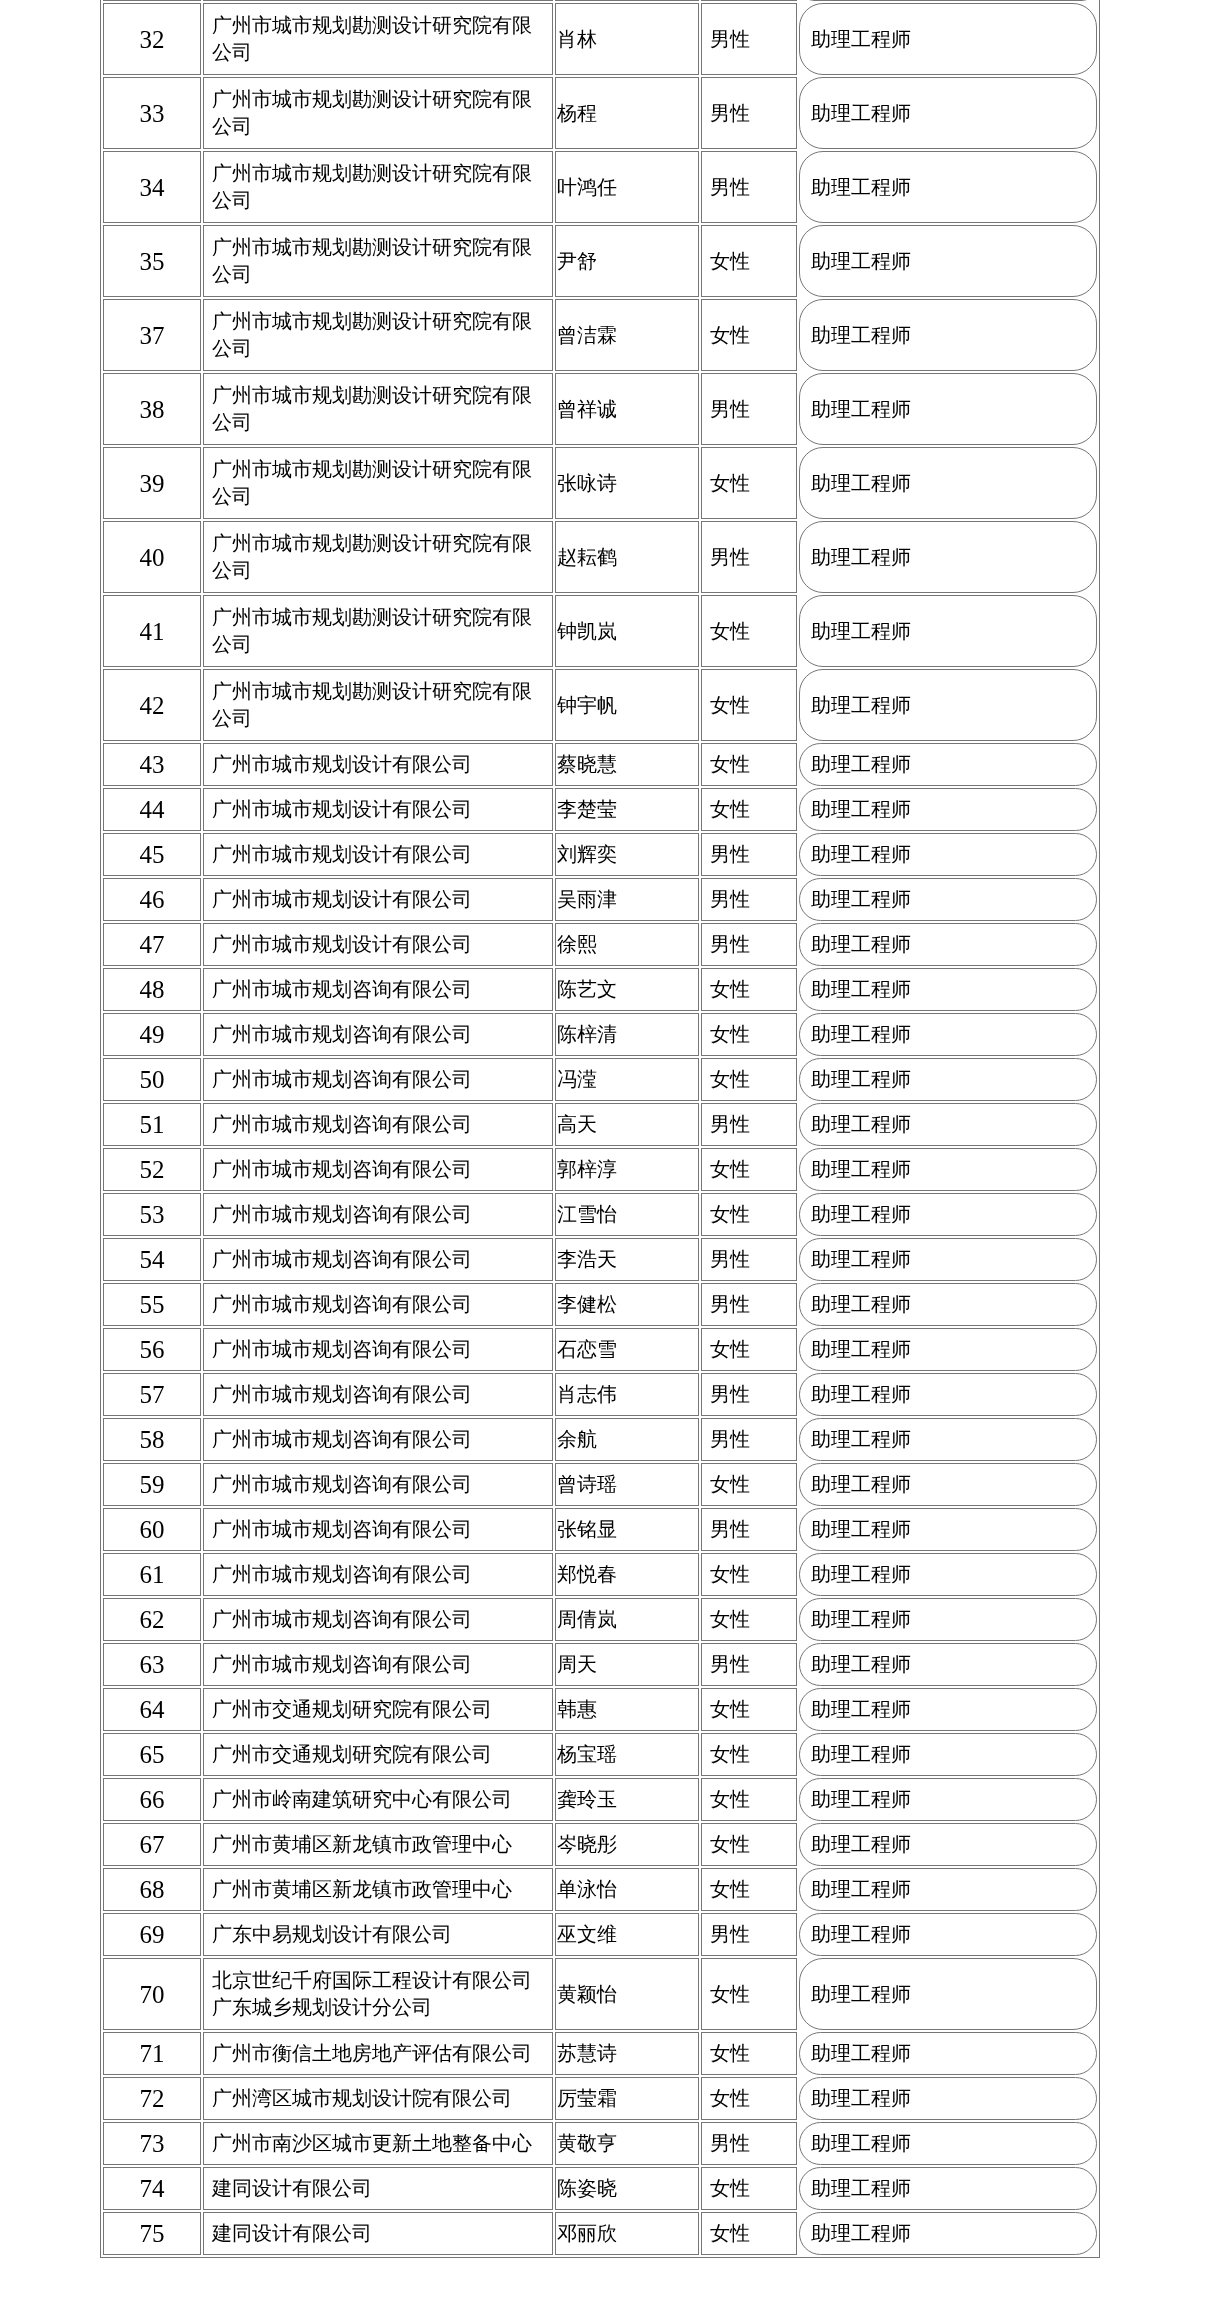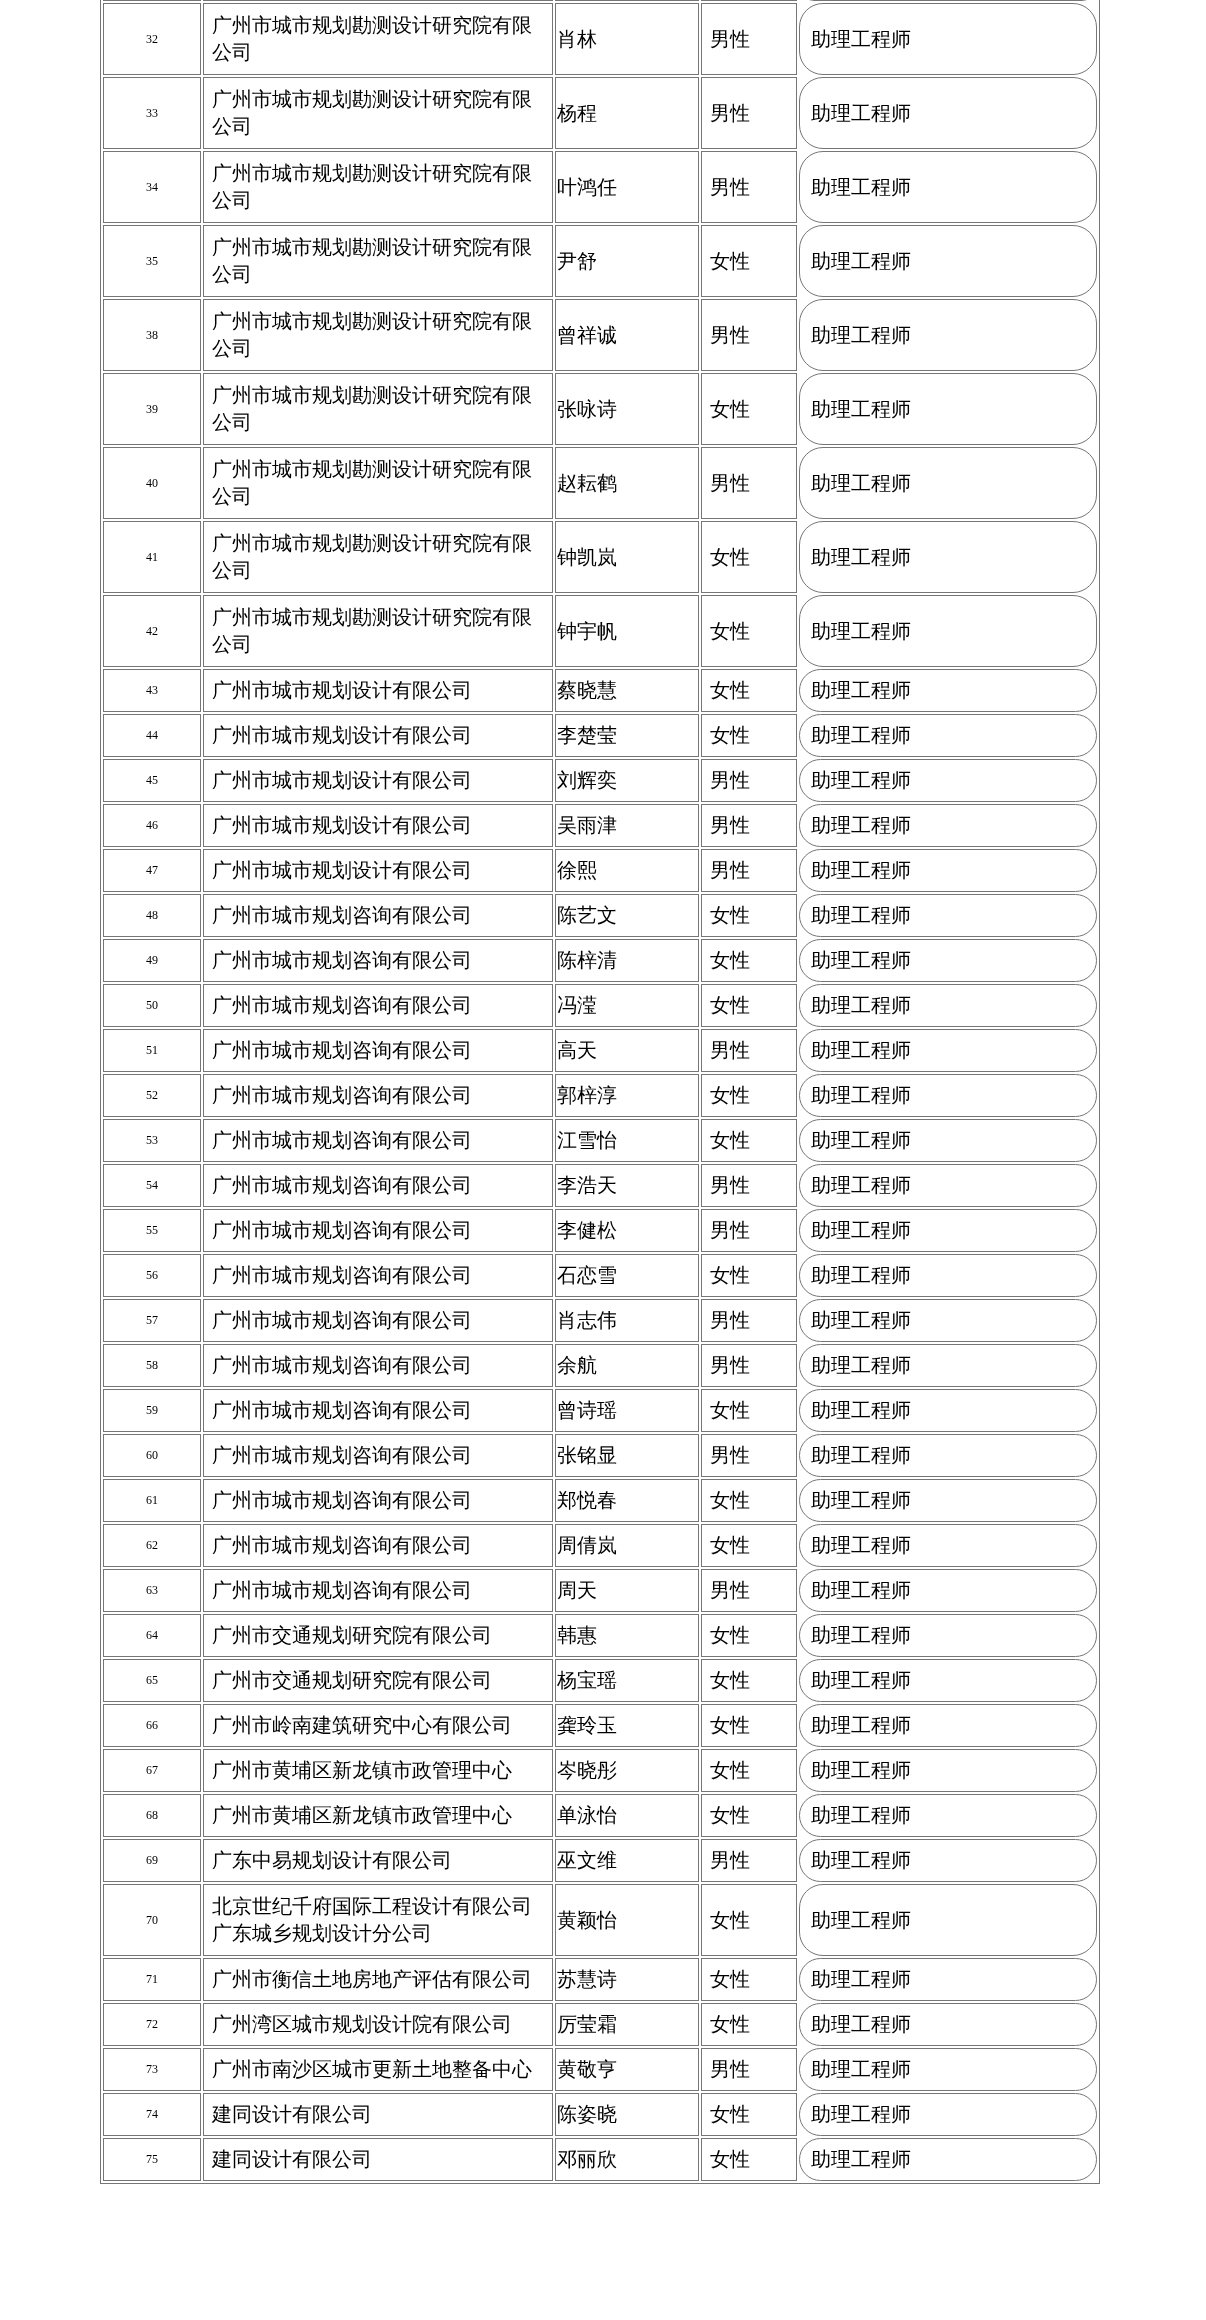--- a/index.html
+++ b/index.html
@@ -32,21 +32,21 @@
     word-break: break-all;
     overflow: hidden;
     background: #ffffff;
   }
   tr.short td { padding-top: 7px; padding-bottom: 7px; }
   tr.tall  td { padding-top: 8px; padding-bottom: 8px; }
   tr.partial td { height: 28px; padding: 0; }
   td.c-num {
     text-align: center;
     font-family: "Liberation Serif", "DejaVu Serif", serif;
-    font-size: 12px;
+    font-size: 25px;
   }
   td.c-company { padding-left: 8px;  padding-right: 12px; margin-top: 8px; }
   td.c-name    {  padding-right: 4px; }
   td.c-gender  { padding-left: 8px;  padding-right: 4px; }
   td.c-title   { padding-left: 11px; padding-right: 4px; border-radius: 24px; }
 </style>
 </head>
 <body>
 
 <div class="canvas">
@@ -88,20 +88,27 @@
           <td class="c-title">助理工程师</td>
         </tr>
         <tr class="tall">
           <td class="c-num">35</td>
           <td class="c-company">广州市城市规划勘测设计研究院有限公司</td>
           <td class="c-name">尹舒</td>
           <td class="c-gender">女性</td>
           <td class="c-title">助理工程师</td>
         </tr>
         <tr class="tall">
+          <td class="c-num">37</td>
+          <td class="c-company">广州市城市规划勘测设计研究院有限公司</td>
+          <td class="c-name">曾洁霖</td>
+          <td class="c-gender">女性</td>
+          <td class="c-title">助理工程师</td>
+        </tr>
+        <tr class="tall">
           <td class="c-num">38</td>
           <td class="c-company">广州市城市规划勘测设计研究院有限公司</td>
           <td class="c-name">曾祥诚</td>
           <td class="c-gender">男性</td>
           <td class="c-title">助理工程师</td>
         </tr>
         <tr class="tall">
           <td class="c-num">39</td>
           <td class="c-company">广州市城市规划勘测设计研究院有限公司</td>
           <td class="c-name">张咏诗</td>

